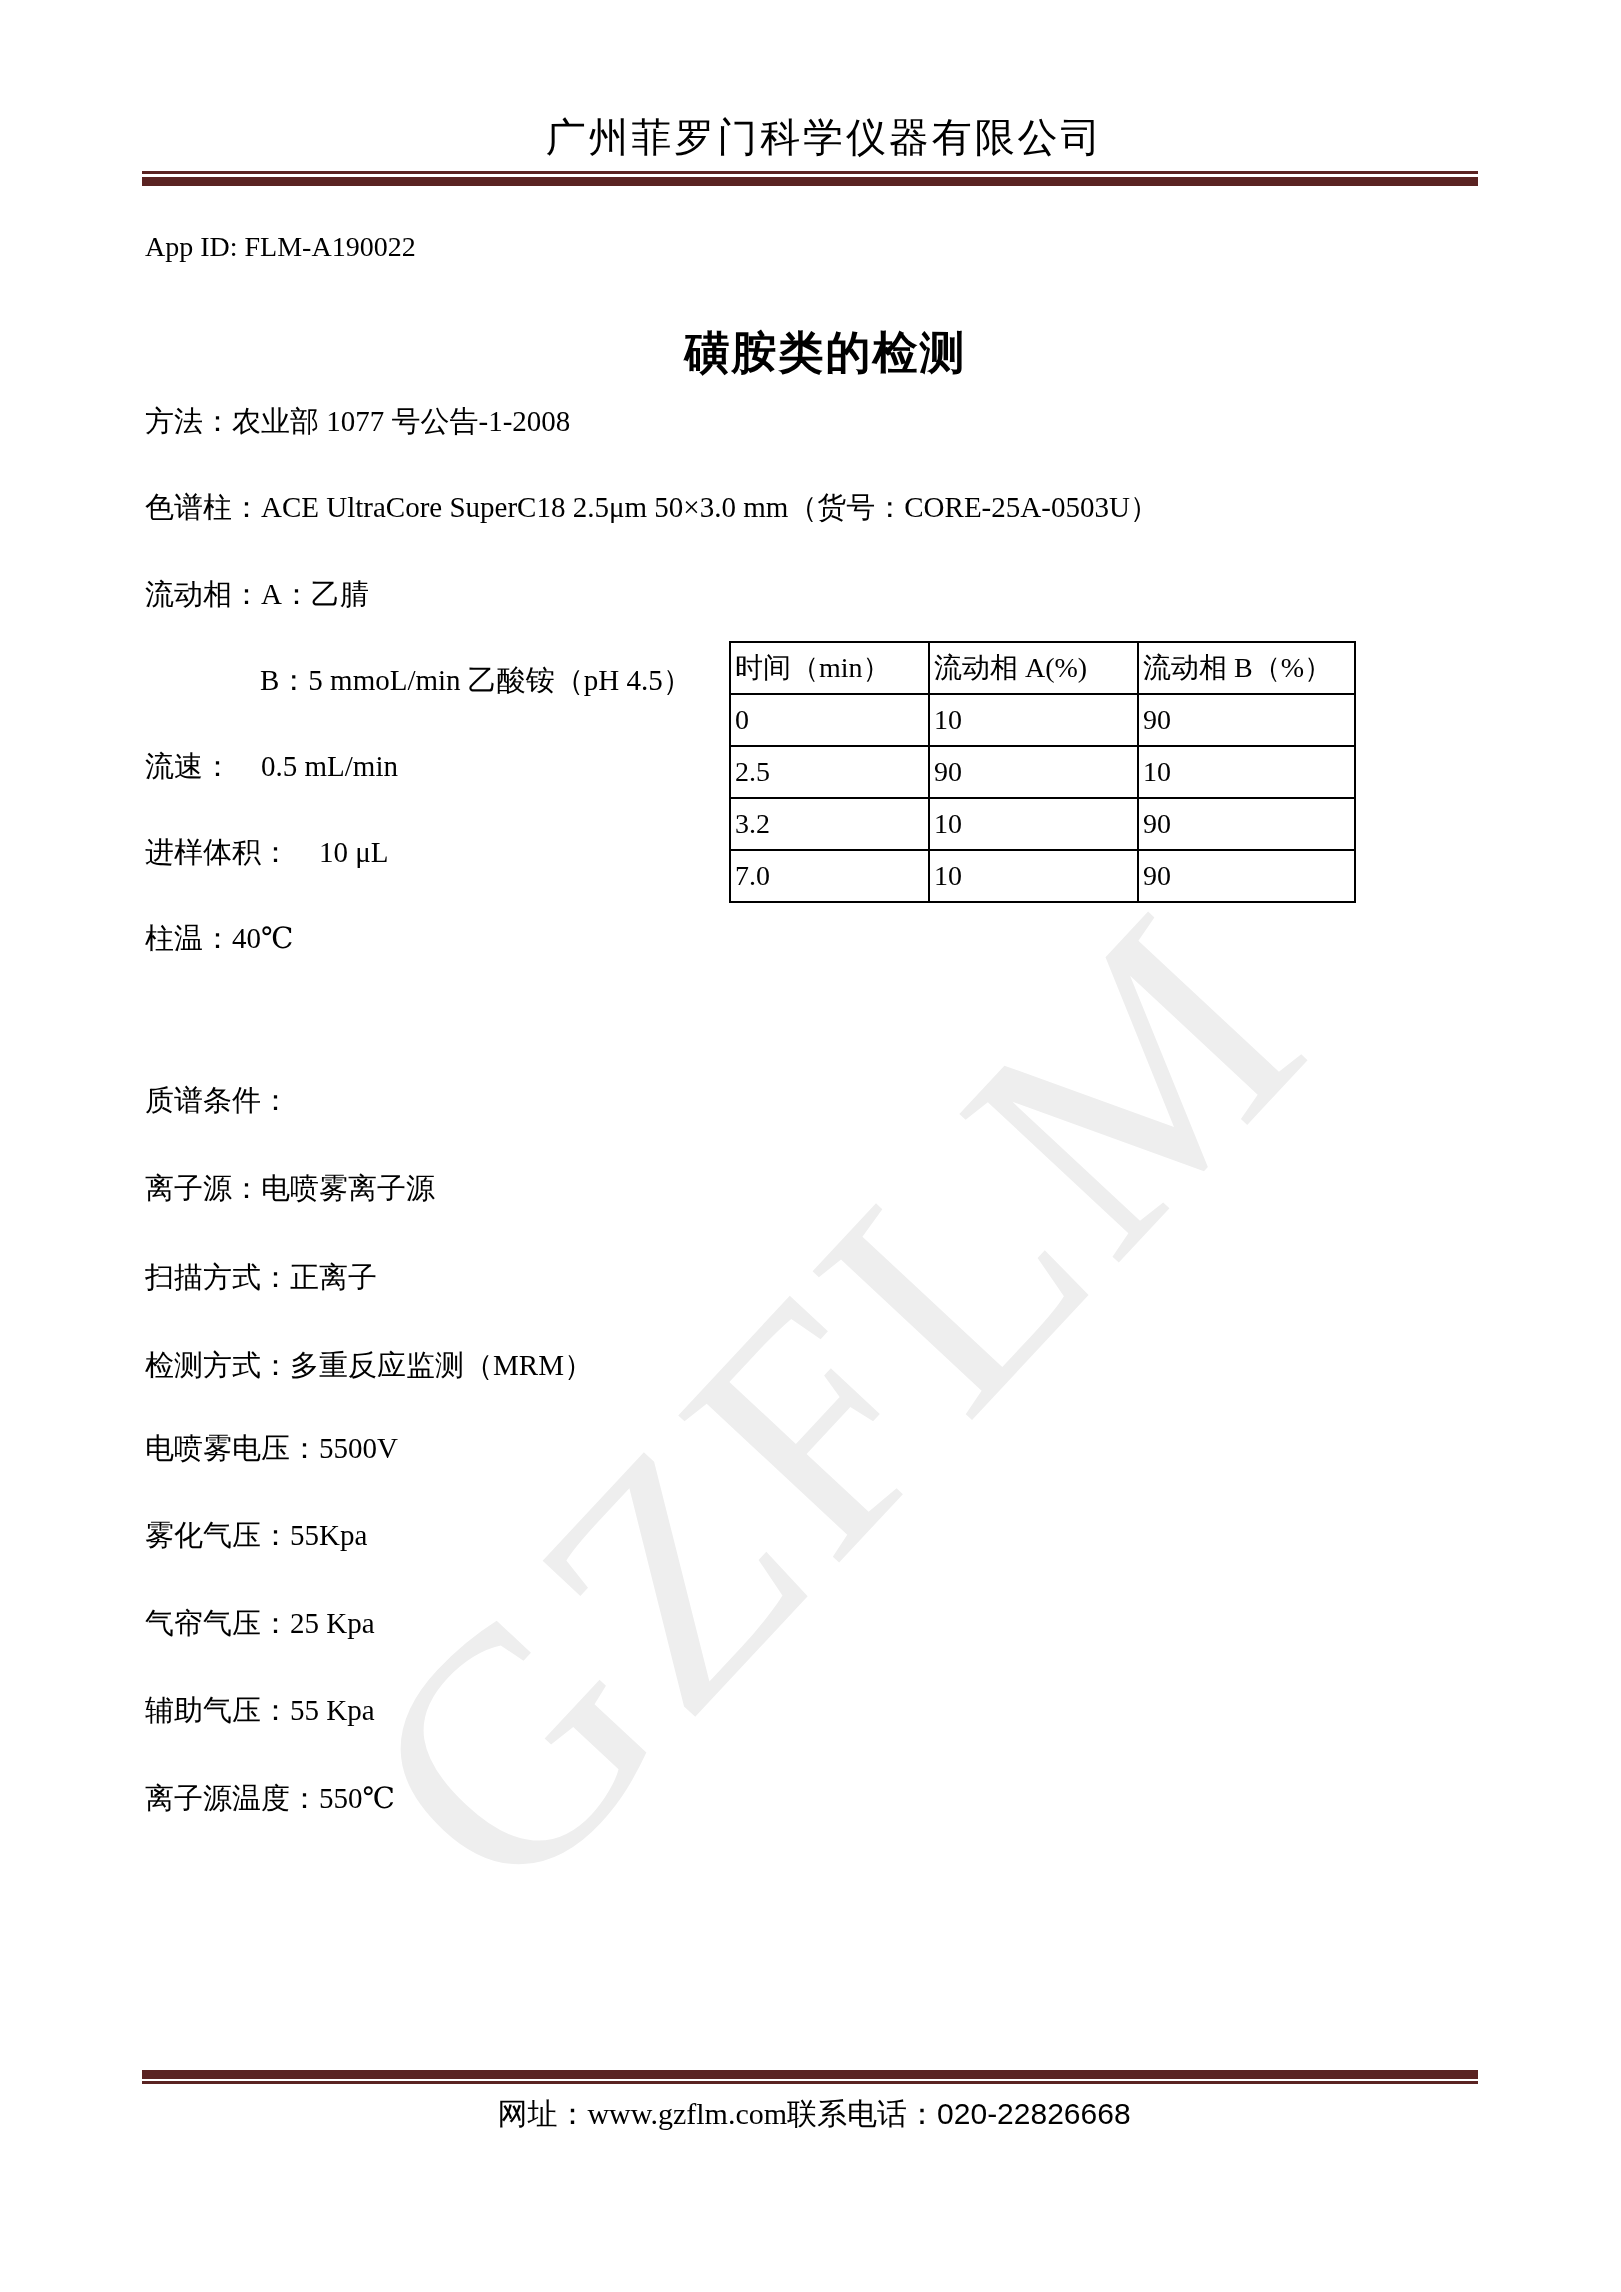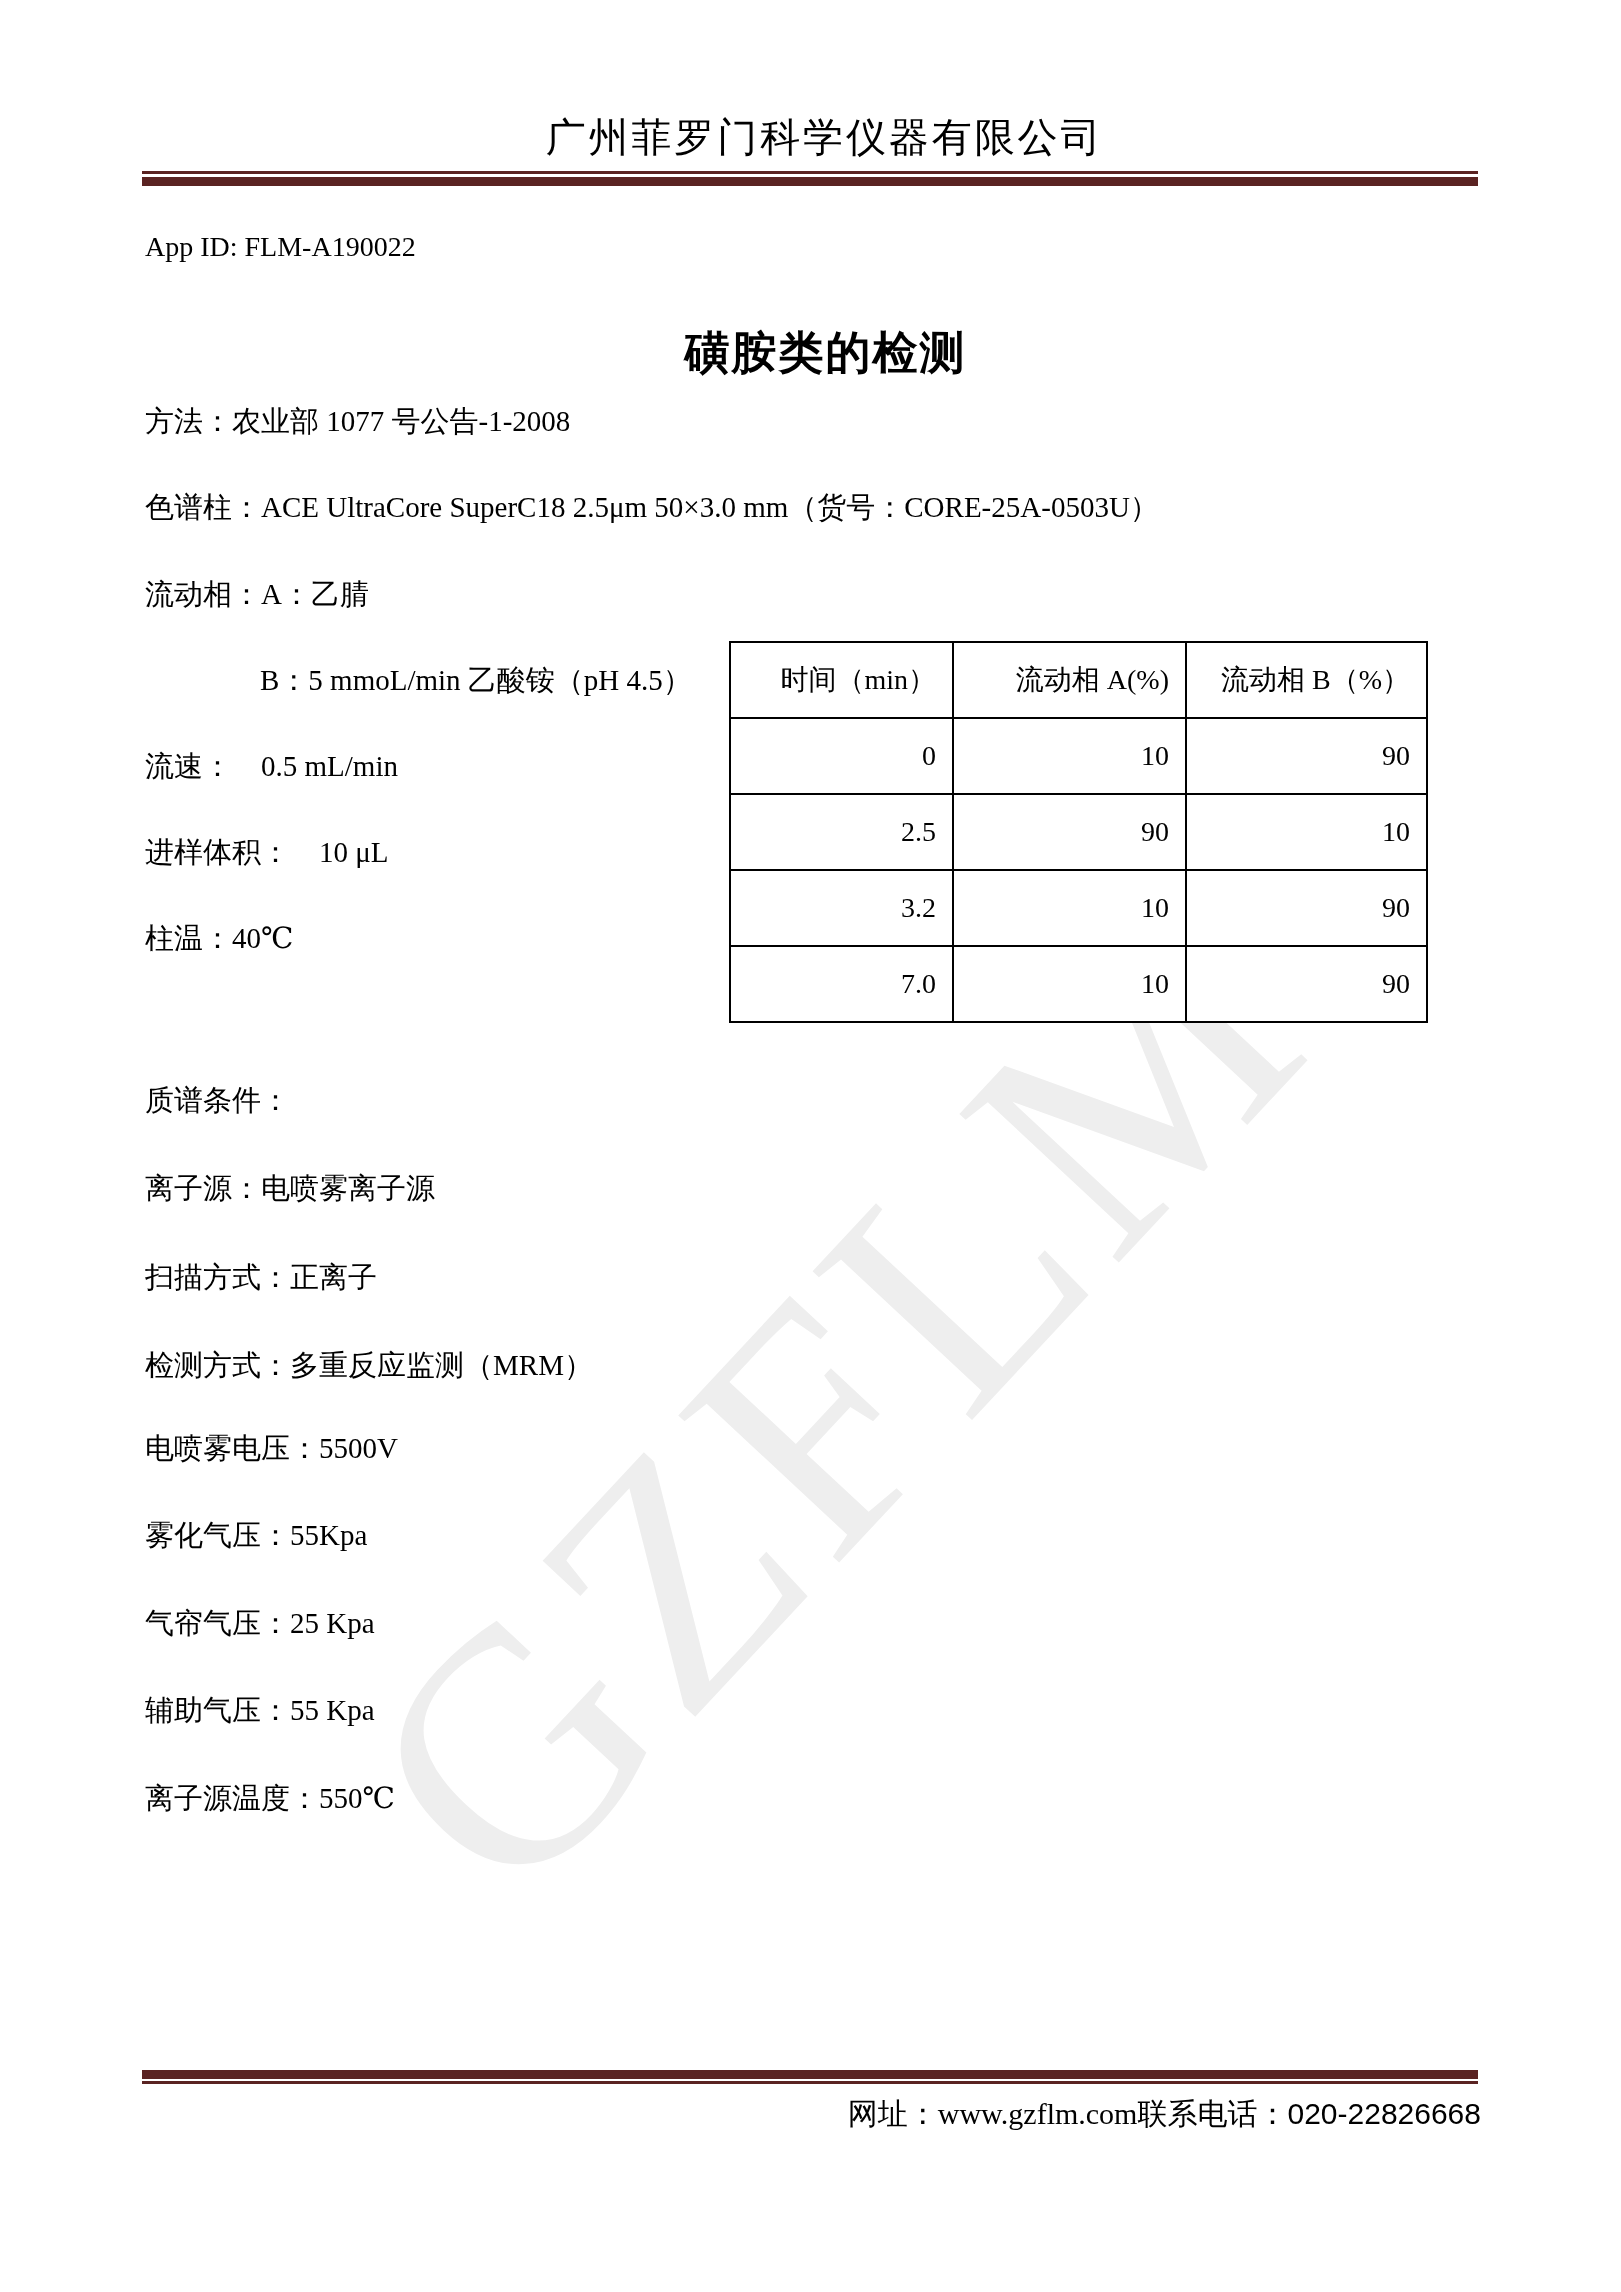--- a/index.html
+++ b/index.html
@@ -60,36 +60,36 @@
   .gtable{
     position:absolute;left:729px;top:641px;
     border-collapse:collapse;
     table-layout:fixed;
     z-index:2;
     background:#fff;
   }
   .gtable td,.gtable th{
     border:2.9px solid #000;
     font-size:28px;font-weight:normal;
-    text-align:right;vertical-align:middle;
-    padding:16px;
+    text-align:left;vertical-align:middle;
+    padding:4px;
     height:42px;
     white-space:nowrap;
   }
   .gtable .c0{width:189px;}
   .gtable .c1{width:199px;border-radius:11px;}
   .gtable .c2{width:207px;}
   
   .footer-rule{position:absolute;left:142px;width:1336px;top:2070px;}
   .footer-rule .thick{height:8.8px;background:#5a2322;}
   .footer-rule .gap{height:2px;background:#ffffff;}
   .footer-rule .thin{height:2.9px;background:#5a2322;}
   .footer-line{
     position:absolute;left:147px;top:2094px;width:1334px;
-    display:flex;justify-content:flex-end;align-items:baseline;
+    display:flex;justify-content:center;align-items:baseline;
     font-size:30px;
     white-space:nowrap;
   }
   .phone-number{
     font-family:Liberation Sans, sans-serif;
     font-size:30px;
   }
 </style>
 </head>
 <body>

